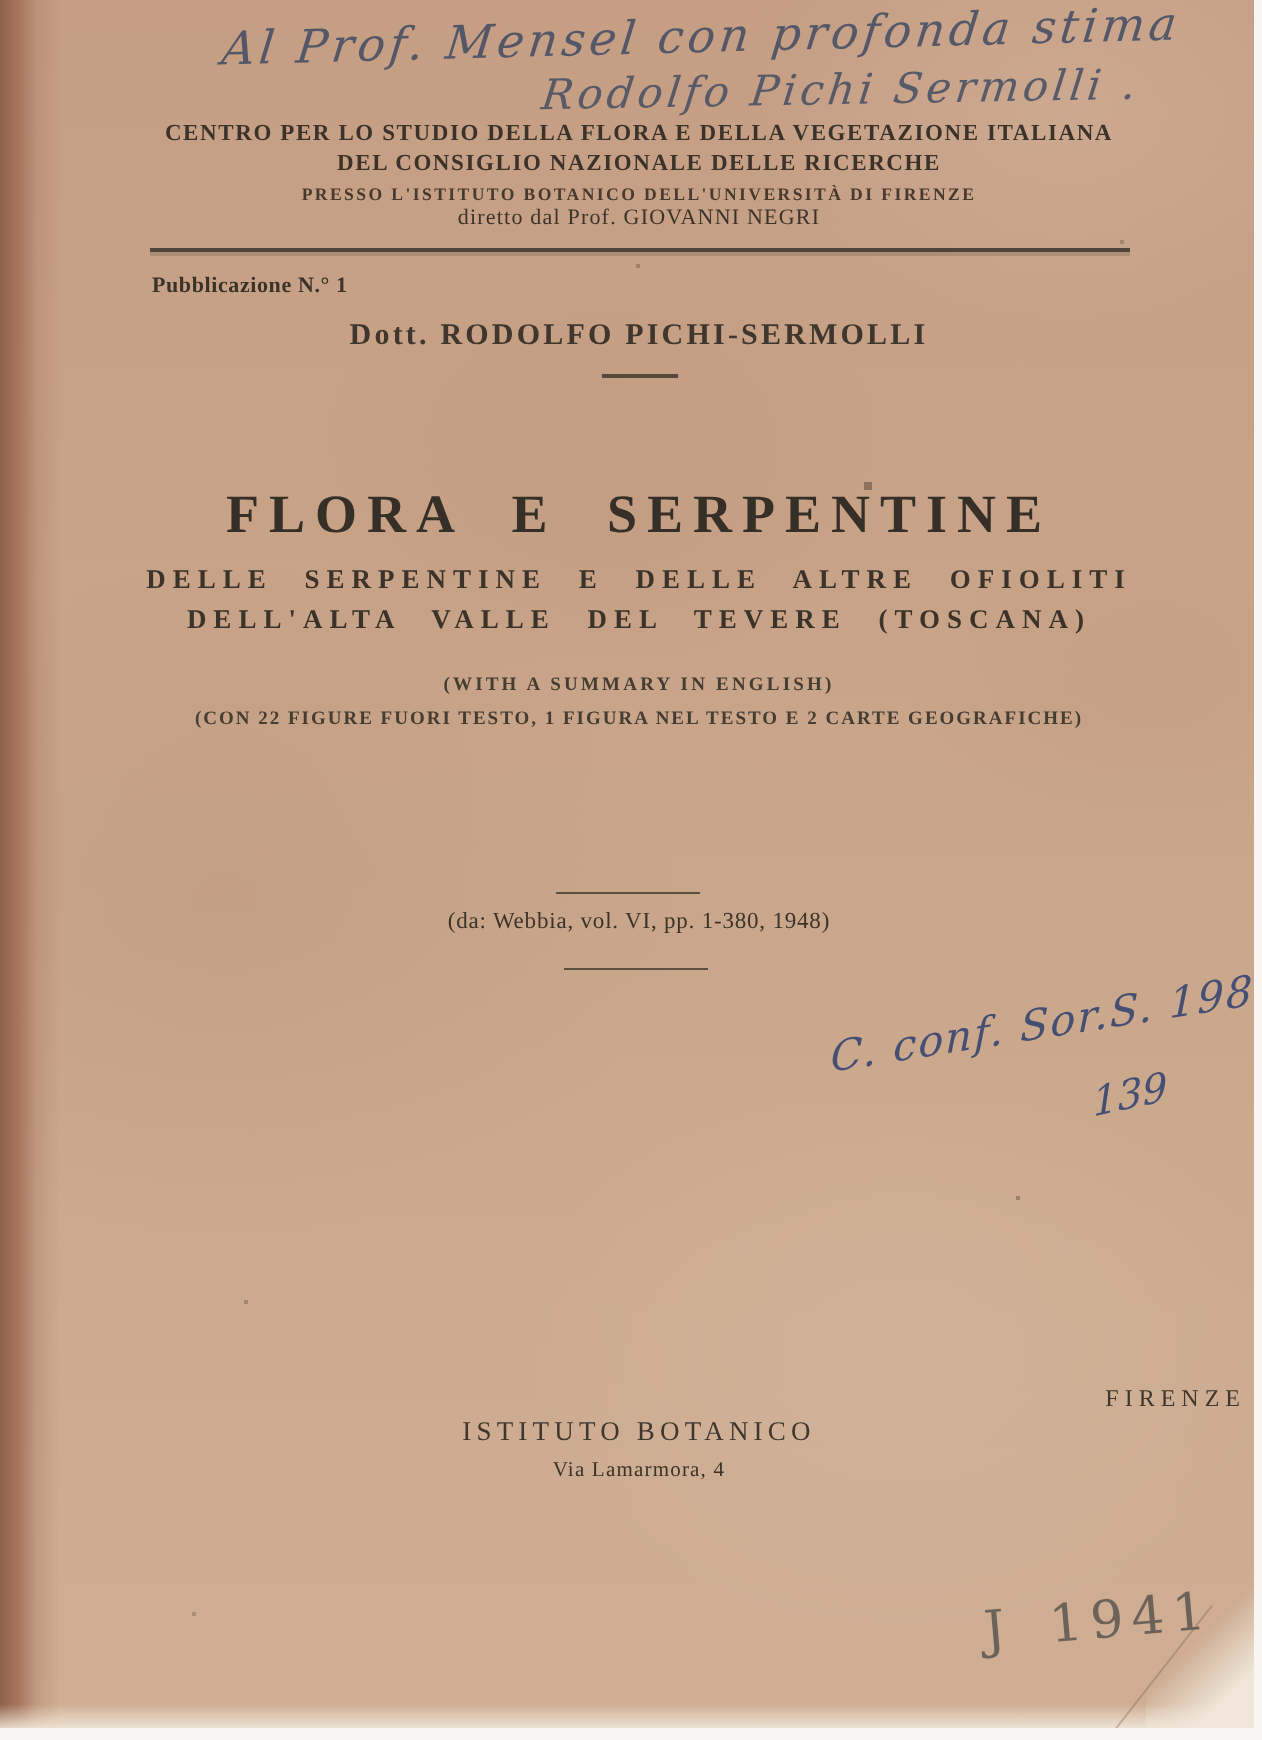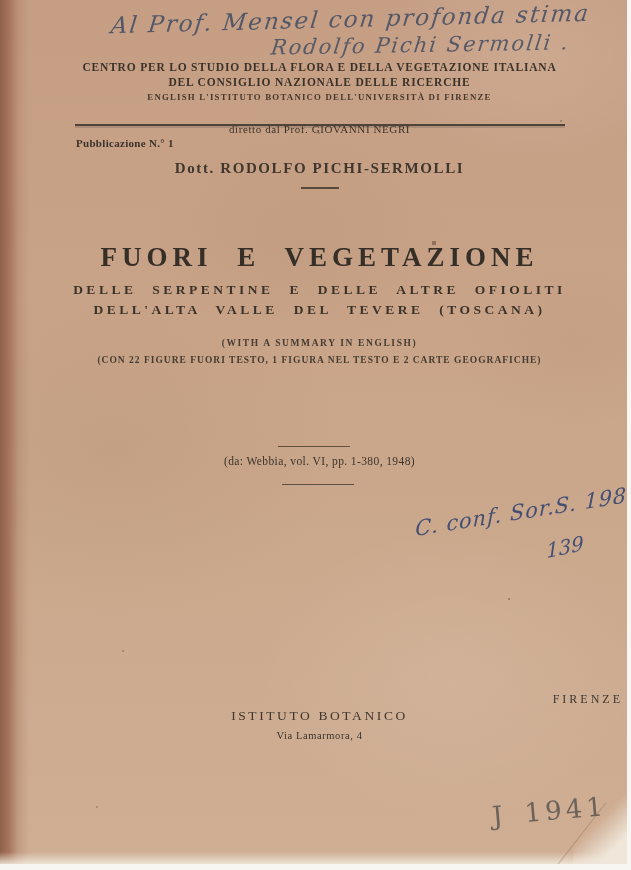--- a/index.html
+++ b/index.html
@@ -52,21 +52,21 @@
       96px 806px  0 0   rgba(70,55,45,.25);
   }
 
   
   .content{position:absolute;left:16px;top:0;width:607px;height:864px;color:#3b332a;}
   .line{position:absolute;left:0;right:0;text-align:center;white-space:nowrap;}
 
   .hdr1,.hdr2{top:61px;font-size:11.5px;font-weight:bold;letter-spacing:.8px;}
   .hdr2{top:76px;}
   .hdr3{top:92px;font-size:8.8px;font-weight:bold;letter-spacing:1.2px;color:#46392d;}
-  .hdr4{top:103px;font-size:11px;letter-spacing:.6px;margin-top:20px;}
+  .hdr4{top:103px;font-size:11px;letter-spacing:.6px;}
 
   .rule-main{position:absolute;top:124px;left:59px;width:490px;height:2px;
     background:#4e443a;box-shadow:0 2px 0 rgba(78,68,58,.22);}
 
   .pub{position:absolute;top:137px;left:60px;font-size:11px;font-weight:bold;letter-spacing:.3px;}
 
   .author{top:160px;font-size:15px;letter-spacing:1.6px;font-weight:bold;color:#3f372e;}
   .author-rule{position:absolute;top:187px;left:50%;width:38px;margin-left:-19px;height:2px;background:#57483c;}
 
   .title-main{top:242px;font-size:27px;font-weight:bold;letter-spacing:5px;word-spacing:13px;color:#352f28;}
@@ -111,31 +111,31 @@
     <div class="crease"></div>
     <div class="specks"></div>
 
     <div class="content">
 
       <div class="hand ded1">Al Prof. Mensel con profonda stima</div>
       <div class="hand ded2">Rodolfo Pichi Sermolli .</div>
 
       <div class="line hdr1">CENTRO PER LO STUDIO DELLA FLORA E DELLA VEGETAZIONE ITALIANA</div>
       <div class="line hdr2">DEL CONSIGLIO NAZIONALE DELLE RICERCHE</div>
-      <div class="line hdr3">ENGLISH L'ISTITUTO BOTANICO DELL'UNIVERSITÀ DI FIRENZE</div>
+      <div class="line hdr3">PRESSO L'ISTITUTO BOTANICO DELL'UNIVERSITÀ DI FIRENZE</div>
       <div class="line hdr4">diretto dal Prof. GIOVANNI NEGRI</div>
 
       <div class="rule-main"></div>
 
       <div class="pub">Pubblicazione N.° 1</div>
 
       <div class="line author">Dott. RODOLFO PICHI-SERMOLLI</div>
       <div class="author-rule"></div>
 
-      <div class="line title-main">FUORI E VEGETAZIONE</div>
+      <div class="line title-main">FLORA E SERPENTINE</div>
       <div class="line title-sub1">DELLE SERPENTINE E DELLE ALTRE OFIOLITI</div>
       <div class="line title-sub2">DELL'ALTA VALLE DEL TEVERE (TOSCANA)</div>
 
       <div class="line note1">(WITH A SUMMARY IN ENGLISH)</div>
       <div class="line note2">(CON 22 FIGURE FUORI TESTO, 1 FIGURA NEL TESTO E 2 CARTE GEOGRAFICHE)</div>
 
       <div class="cit-rule-a"></div>
       <div class="line citation"><span>(da: </span><span class="it">Webbia</span><span>, vol. VI, pp. 1-380, 1948)</span></div>
       <div class="cit-rule-b"></div>
 

